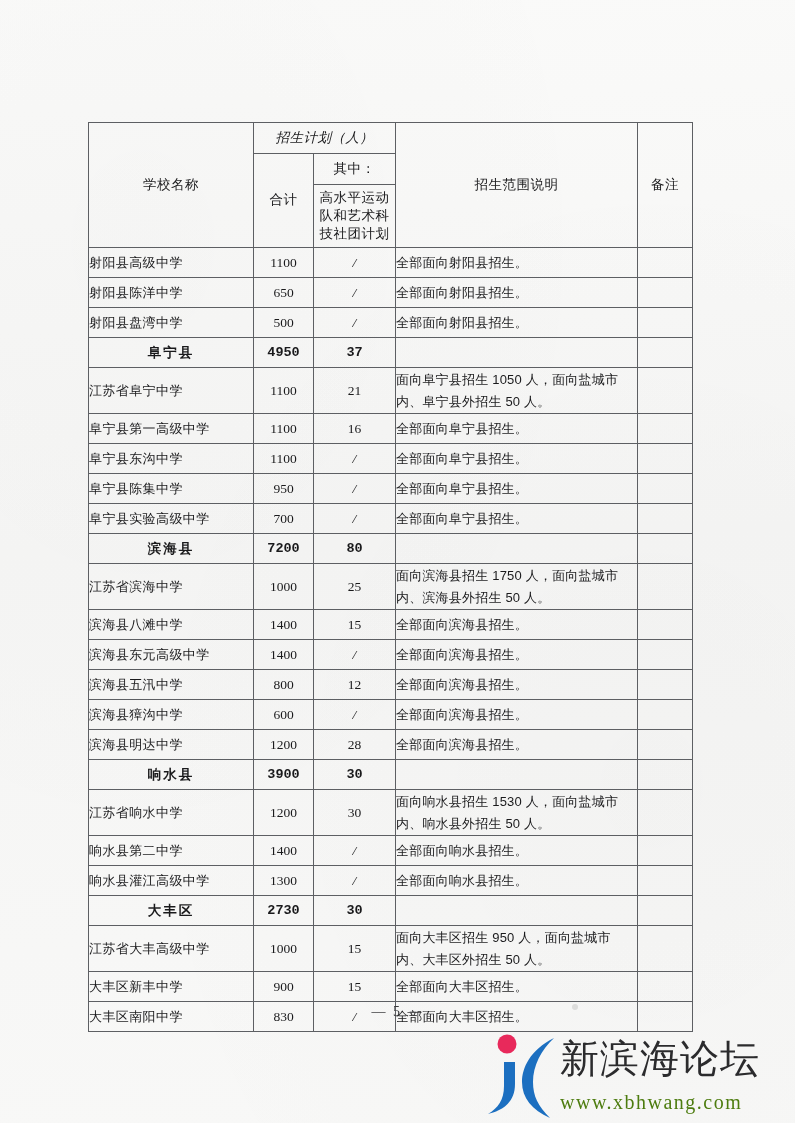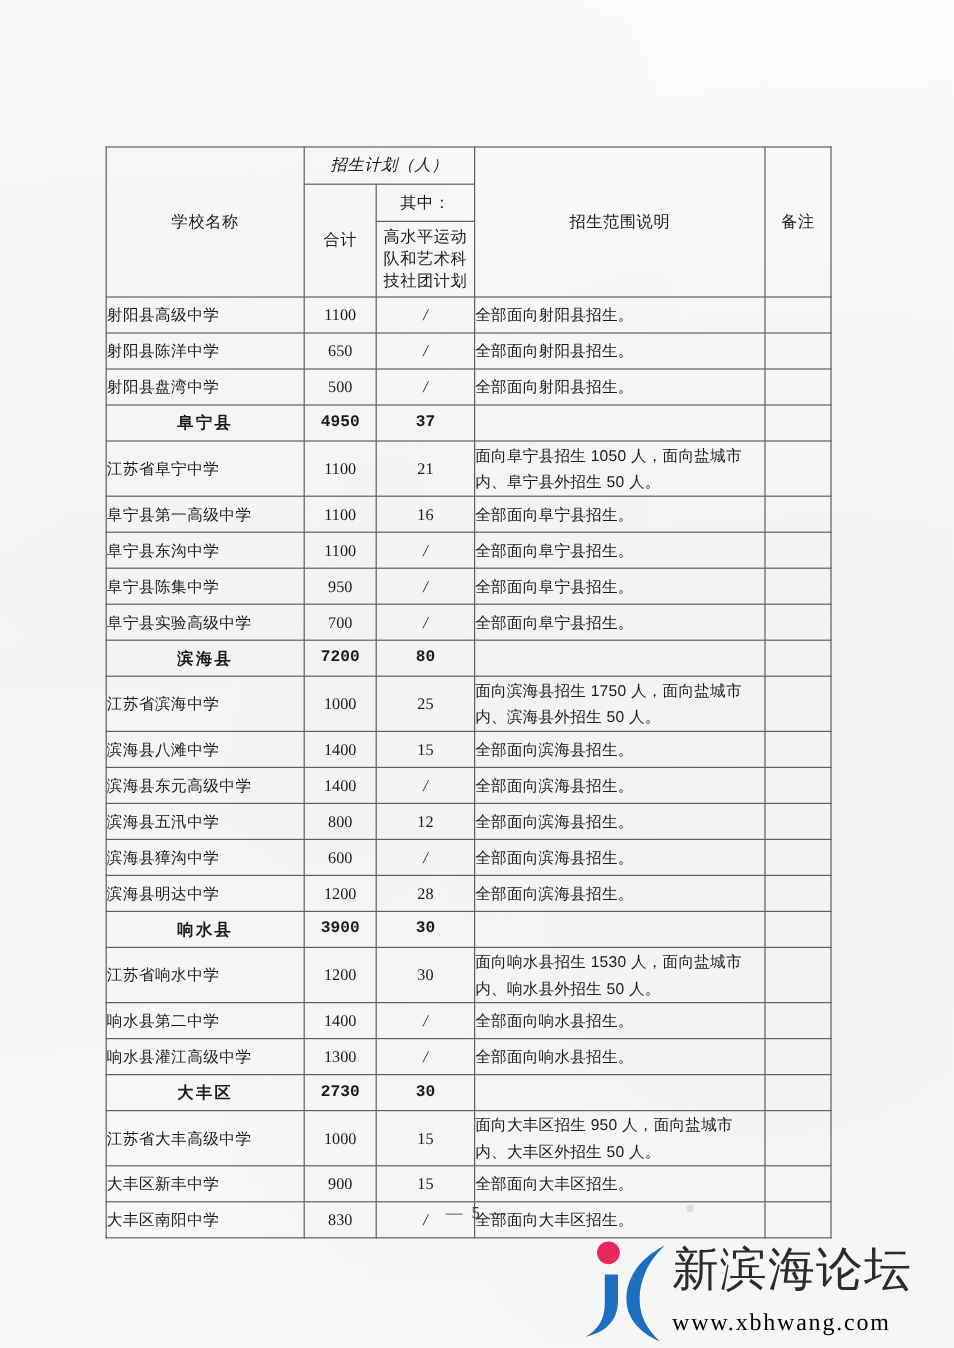--- a/index.html
+++ b/index.html
@@ -166,21 +166,21 @@
     font-family: "Liberation Sans", "DejaVu Sans", sans-serif;
     font-size: 39px;
     line-height: 1.02;
     color: #2b2b2d;
     letter-spacing: 1px;
     white-space: nowrap;
   }
   .wm-url {
     font-family: "Liberation Serif", "DejaVu Serif", serif;
     font-size: 20px;
-    color: #000000;
+    color: #4d7c0f;
     letter-spacing: 1.5px;
     margin-top: 12px;
     white-space: nowrap;
   }
 
   
   .smudge {
     position: absolute;
     left: 572px;
     top: 1004px;

